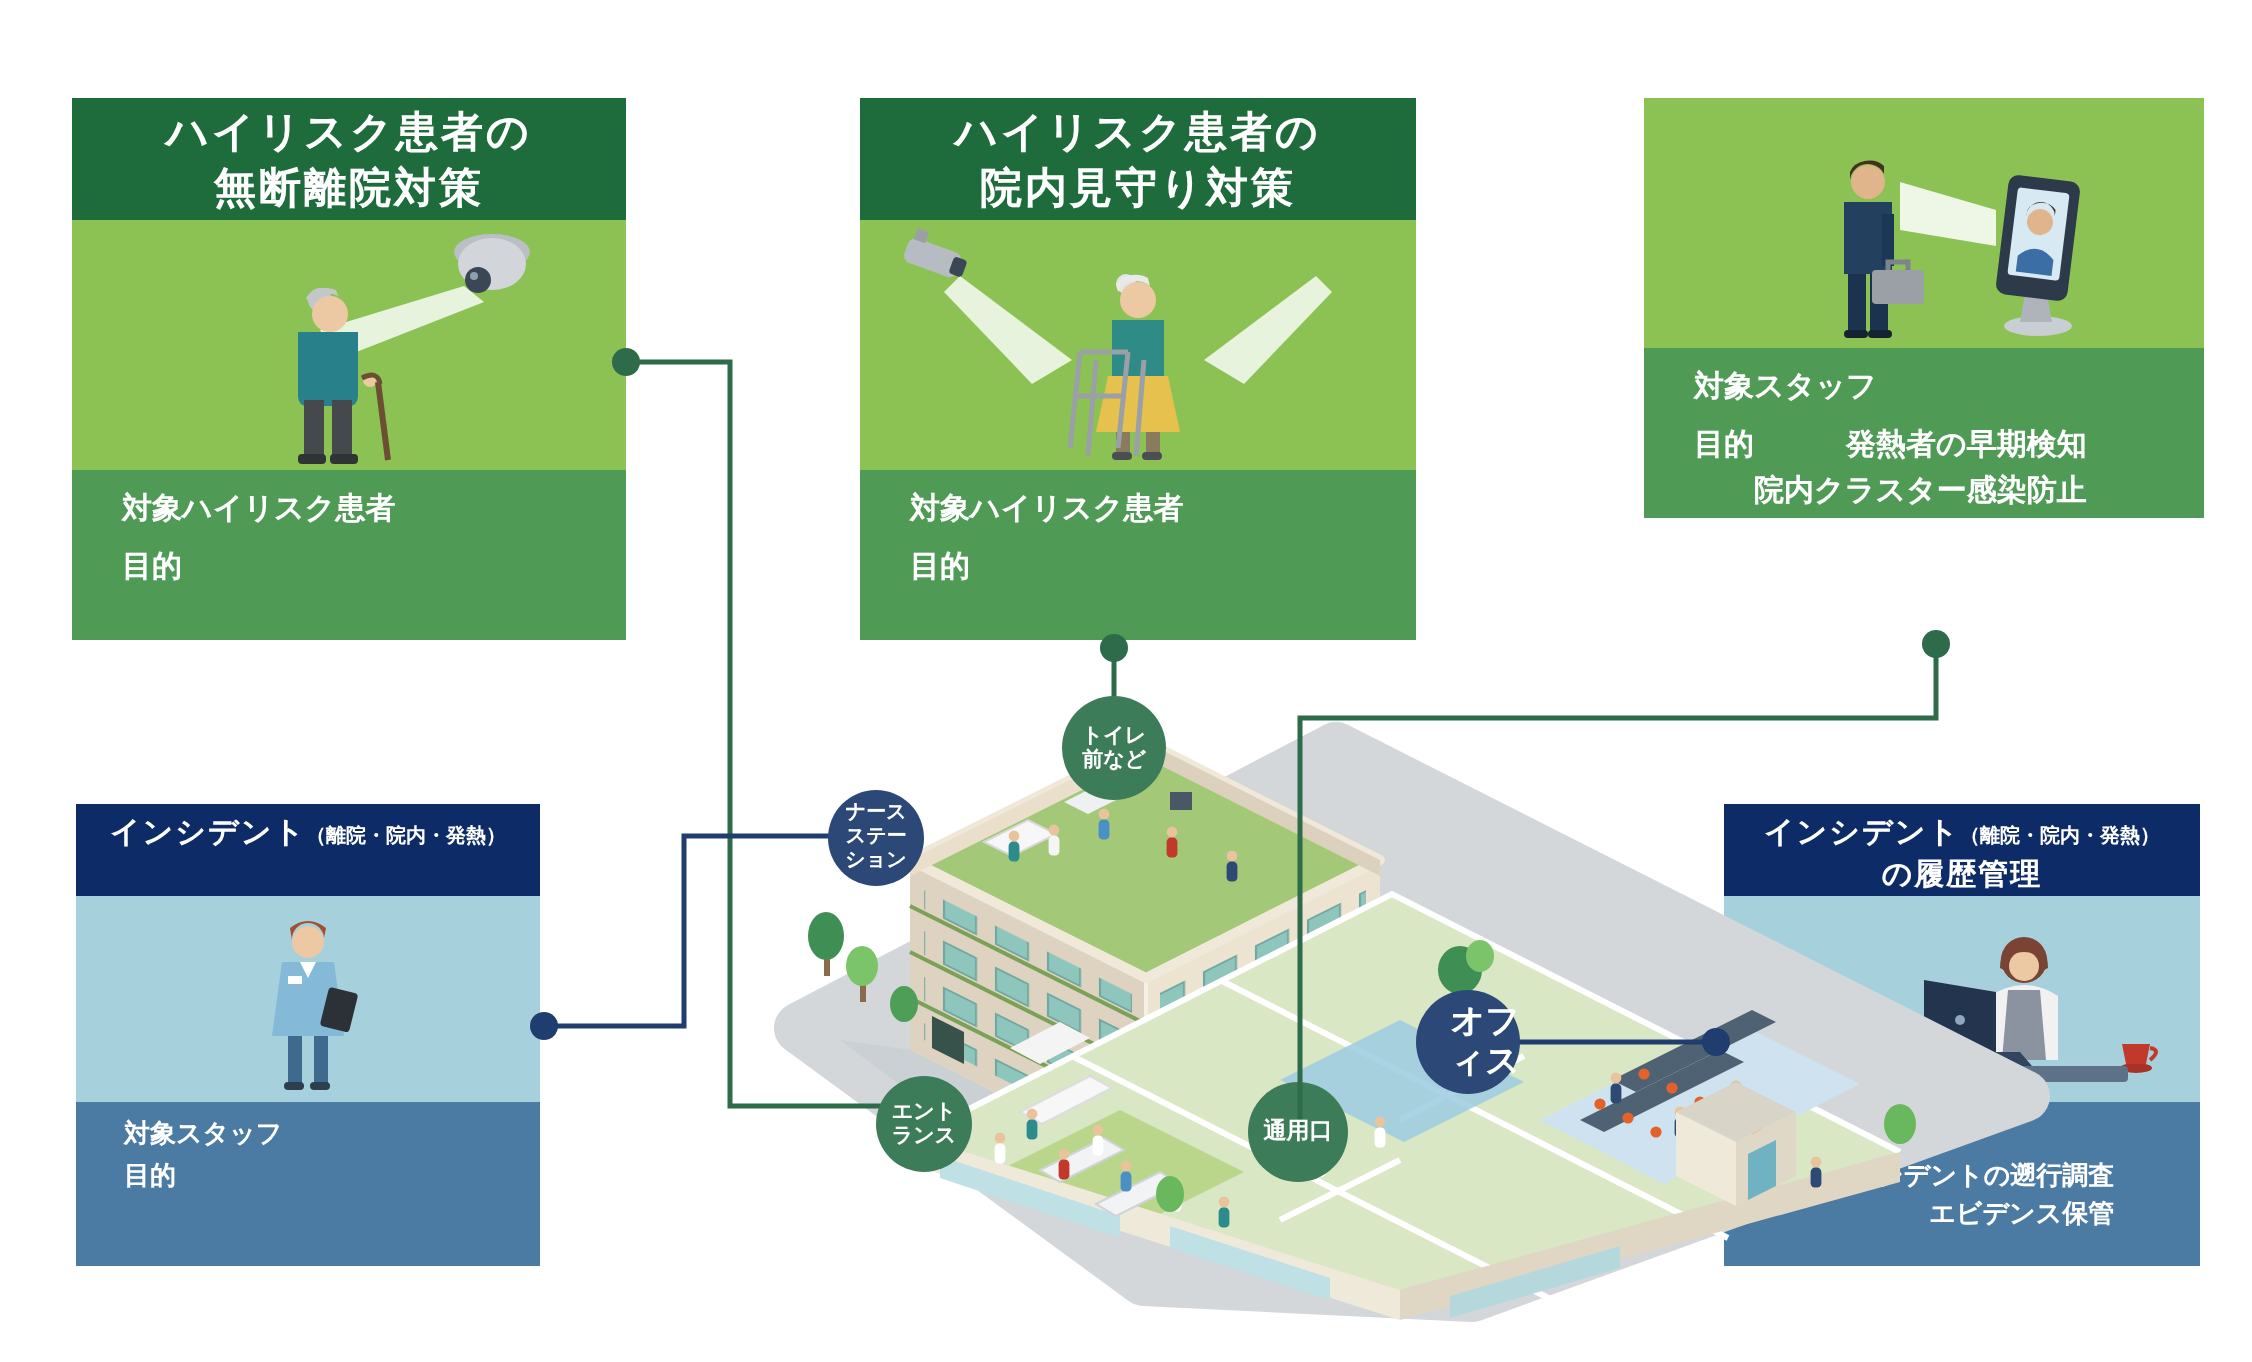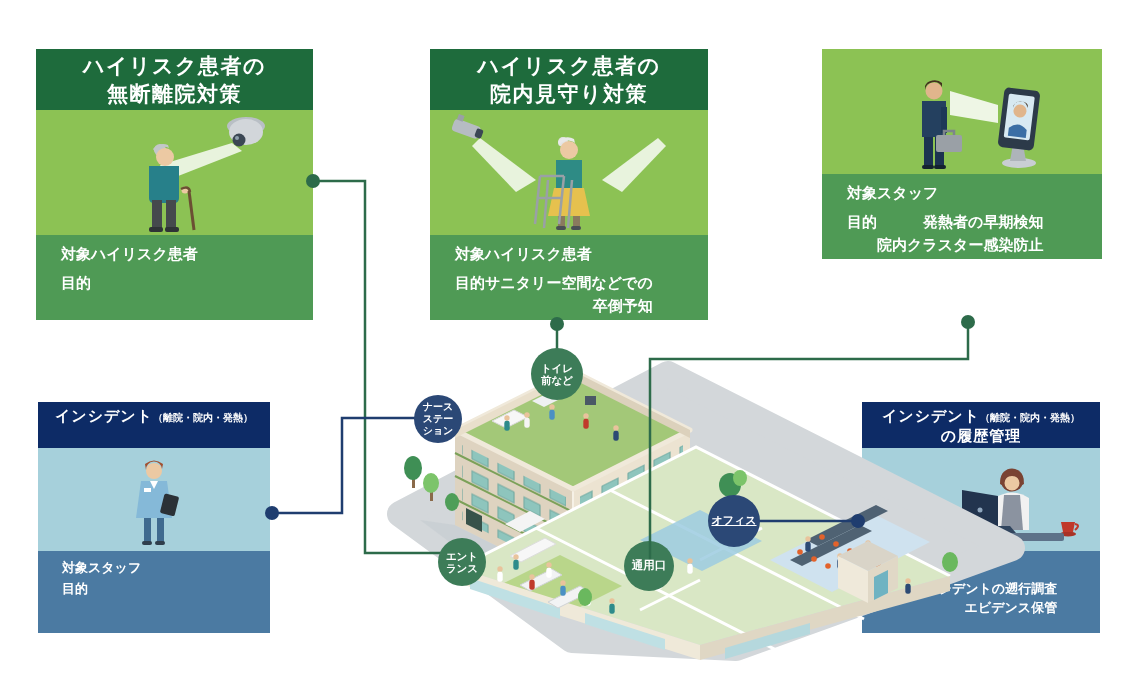--- a/index.html
+++ b/index.html
@@ -17,21 +17,21 @@
   .bh-line2{font-size:15px;line-height:19px;letter-spacing:1px;}
   .b-body{background:#a6d0db;height:103px;position:relative;}
   .b-det{background:#4b7aa2;height:82px;box-sizing:border-box;padding:7px 6px 0 10px;}
   .row{display:flex;margin-bottom:6px;text-align:right;}
   .g-det .lbl{flex:0 0 44px;font-weight:bold;font-size:15px;line-height:23px;}
   .g-det .val{font-weight:bold;font-size:15px;line-height:23px;white-space:pre-line;}
   .b-det .row{margin-bottom:2px;}
   .b-det .lbl{flex:0 0 40px;font-weight:bold;font-size:13px;line-height:19px;}
   .b-det .val{font-weight:bold;font-size:13px;line-height:19px;white-space:pre-line;}
   .bubble{position:absolute;z-index:8;display:flex;align-items:center;justify-content:center;
-          text-align:center;color:#fff;font-weight:bold;white-space:pre-line;line-height:1.18;}
+          text-align:right;color:#fff;font-weight:bold;white-space:pre-line;line-height:1.18;}
   .card svg{position:absolute;left:0;top:0;}
 </style>
 </head>
 <body>
 
 <div class="canvas">
 
   <div class="card" style="left:36px;top:49px;width:277px;">
     <div class="g-head">ハイリスク患者の
 無断離院対策</div>
@@ -108,22 +108,20 @@
         </g>
       </svg>
     </div>
     <div class="g-det">
       <div class="row">
           <span class="lbl">対象</span>
           <span class="val">ハイリスク患者</span>
         </div>
       <div class="row">
           <span class="lbl">目的</span>
-          <span class="val">サニタリー空間などでの
-卒倒予知</span>
         </div>
     </div>
   </div>
 
   <div class="card" style="left:822px;top:49px;width:280px;">
     <div class="g-body">
       <svg width="280" height="125" viewBox="0 0 280 125">
         <polygon points="176,56 128,42 128,66 176,74" fill="#ffffff" opacity="0.85"></polygon>
         <g>
           <circle cx="112" cy="42" r="8.5" fill="#e0b58c"></circle>
@@ -377,15 +375,15 @@
   </svg>
 
   <div class="bubble" style="left:531px;top:348px;width:52px;height:52px;font-size:10.5px;">トイレ
 前など</div>
   <div class="bubble" style="left:414px;top:395px;width:48px;height:48px;font-size:10px;">ナース
 ステー
 ション</div>
   <div class="bubble" style="left:438px;top:538px;width:48px;height:48px;font-size:10.5px;">エント
 ランス</div>
   <div class="bubble" style="left:624px;top:541px;width:50px;height:50px;font-size:11.5px;">通用口</div>
-  <div class="bubble" style="left:708px;top:495px;width:52px;height:52px;font-size:11px;text-decoration:underline;">オフィス</div>
+  <div class="bubble" style="left:708px;top:495px;width:52px;height:52px;font-size:17px;">オフィス</div>
 
 </div>
 
 </body></html>

